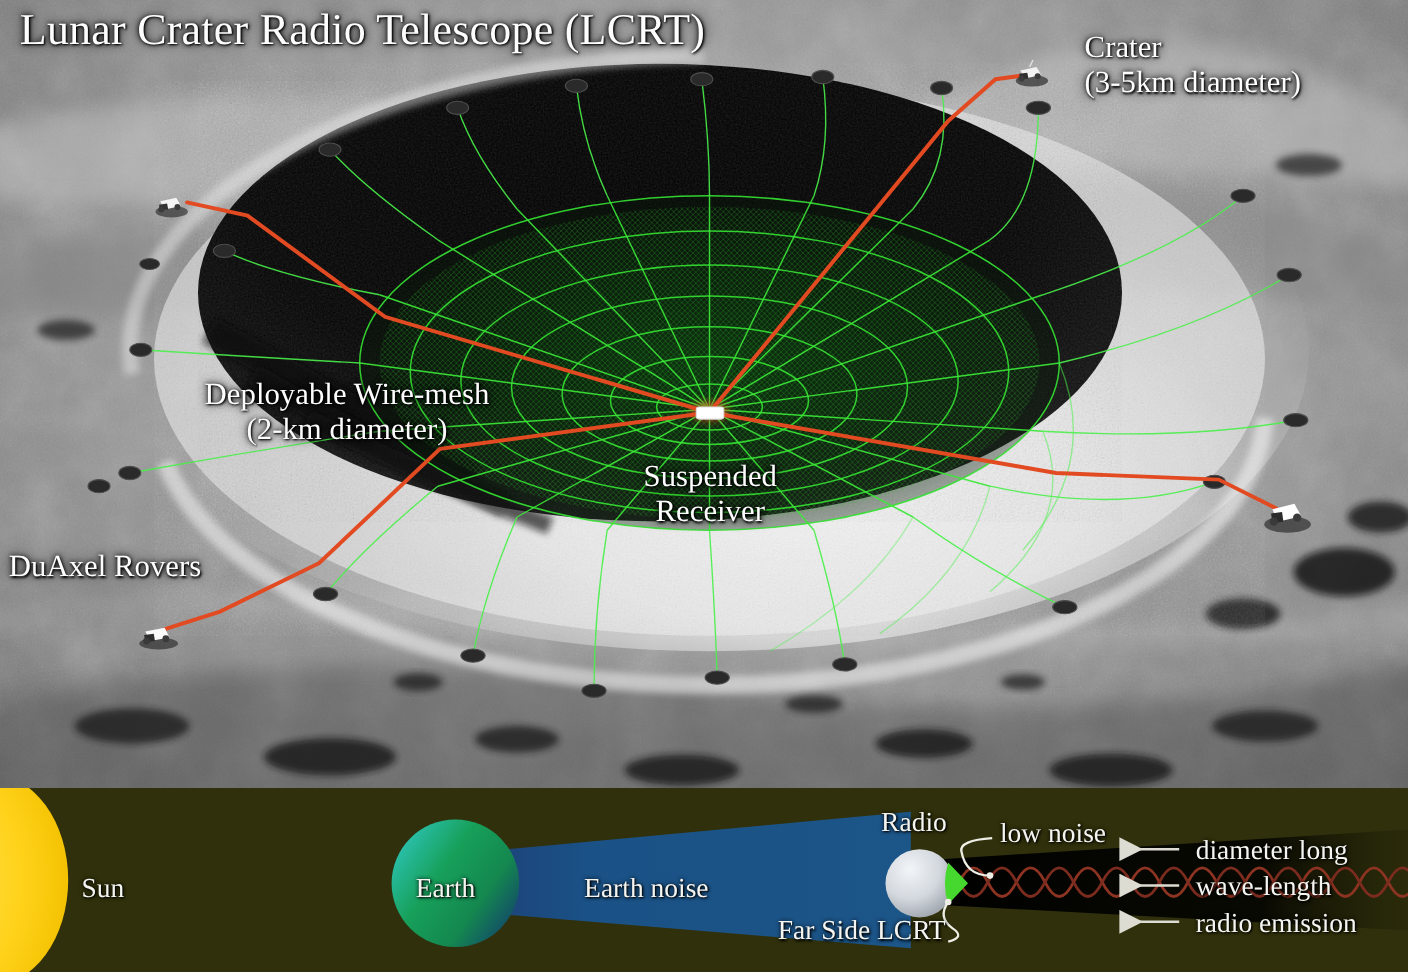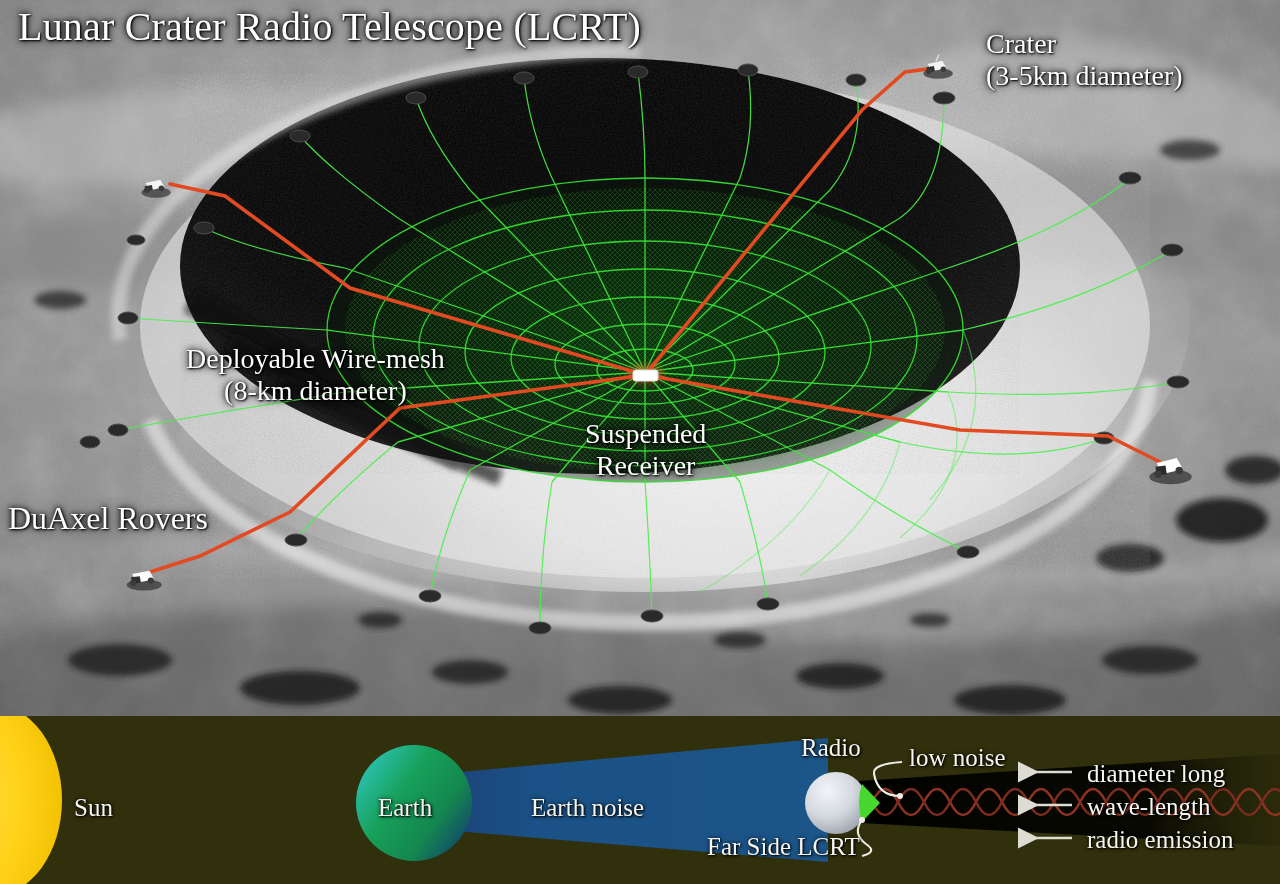--- a/index.html
+++ b/index.html
@@ -12,21 +12,21 @@
   #scene svg,#bottom svg{display:block;}
   .scene-label{
     position:absolute;color:#fdfdfd;
     text-shadow:0 0 5px rgba(0,0,0,.95),0 0 10px rgba(0,0,0,.9),1px 1px 2px #000;
     line-height:1.13;white-space:pre-line;pointer-events:none;
   }
   #title{left:18px;top:4px;font-size:40px;letter-spacing:.2px;}
   #lbl-crater{left:986px;top:28px;font-size:28px;text-align:left;}
   #lbl-mesh{left:186px;top:343px;font-size:28px;text-align:center;}
   #lbl-receiver{left:585px;top:418px;font-size:28px;text-align:center;}
-  #lbl-rovers{left:8px;top:500px;font-size:32px;}
+  #lbl-rovers{left:8px;top:500px;font-size:28px;}
 
   
   #bottom{position:absolute;left:0;top:716px;width:1280px;height:168px;
           background:#30300c;overflow:hidden;}
   .dlabel{position:absolute;color:#f4f4f0;
     text-shadow:0 0 4px rgba(0,0,0,.9),1px 1px 2px #000;white-space:nowrap;pointer-events:none;}
   #d-sun{left:74px;top:78px;font-size:25px;}
   #d-earth{left:378px;top:78px;font-size:25px;}
   #d-earthnoise{left:531px;top:78px;font-size:25px;}
   #d-moon{left:801px;top:18px;font-size:25px;}
@@ -296,21 +296,21 @@
             <circle cx="9" cy="6" r="3" fill="#3a3a3a"></circle>
           </g>
         </g>
       </g>
     </svg>
 
     <div class="scene-label" id="title">Lunar Crater Radio Telescope (LCRT)</div>
     <div class="scene-label" id="lbl-crater">Crater
 (3-5km diameter)</div>
     <div class="scene-label" id="lbl-mesh">Deployable Wire-mesh
-(8-km diameter)</div>
+(2-km diameter)</div>
     <div class="scene-label" id="lbl-receiver">Suspended
 Receiver</div>
     <div class="scene-label" id="lbl-rovers">DuAxel Rovers</div>
   </div>
 
   <div id="bottom">
     <svg width="1280" height="168" viewBox="0 0 1280 168">
       <defs>
         <radialGradient id="sunGrad" cx="18%" cy="50%" r="85%">
           <stop offset="0%" stop-color="#ffe14d"></stop>

